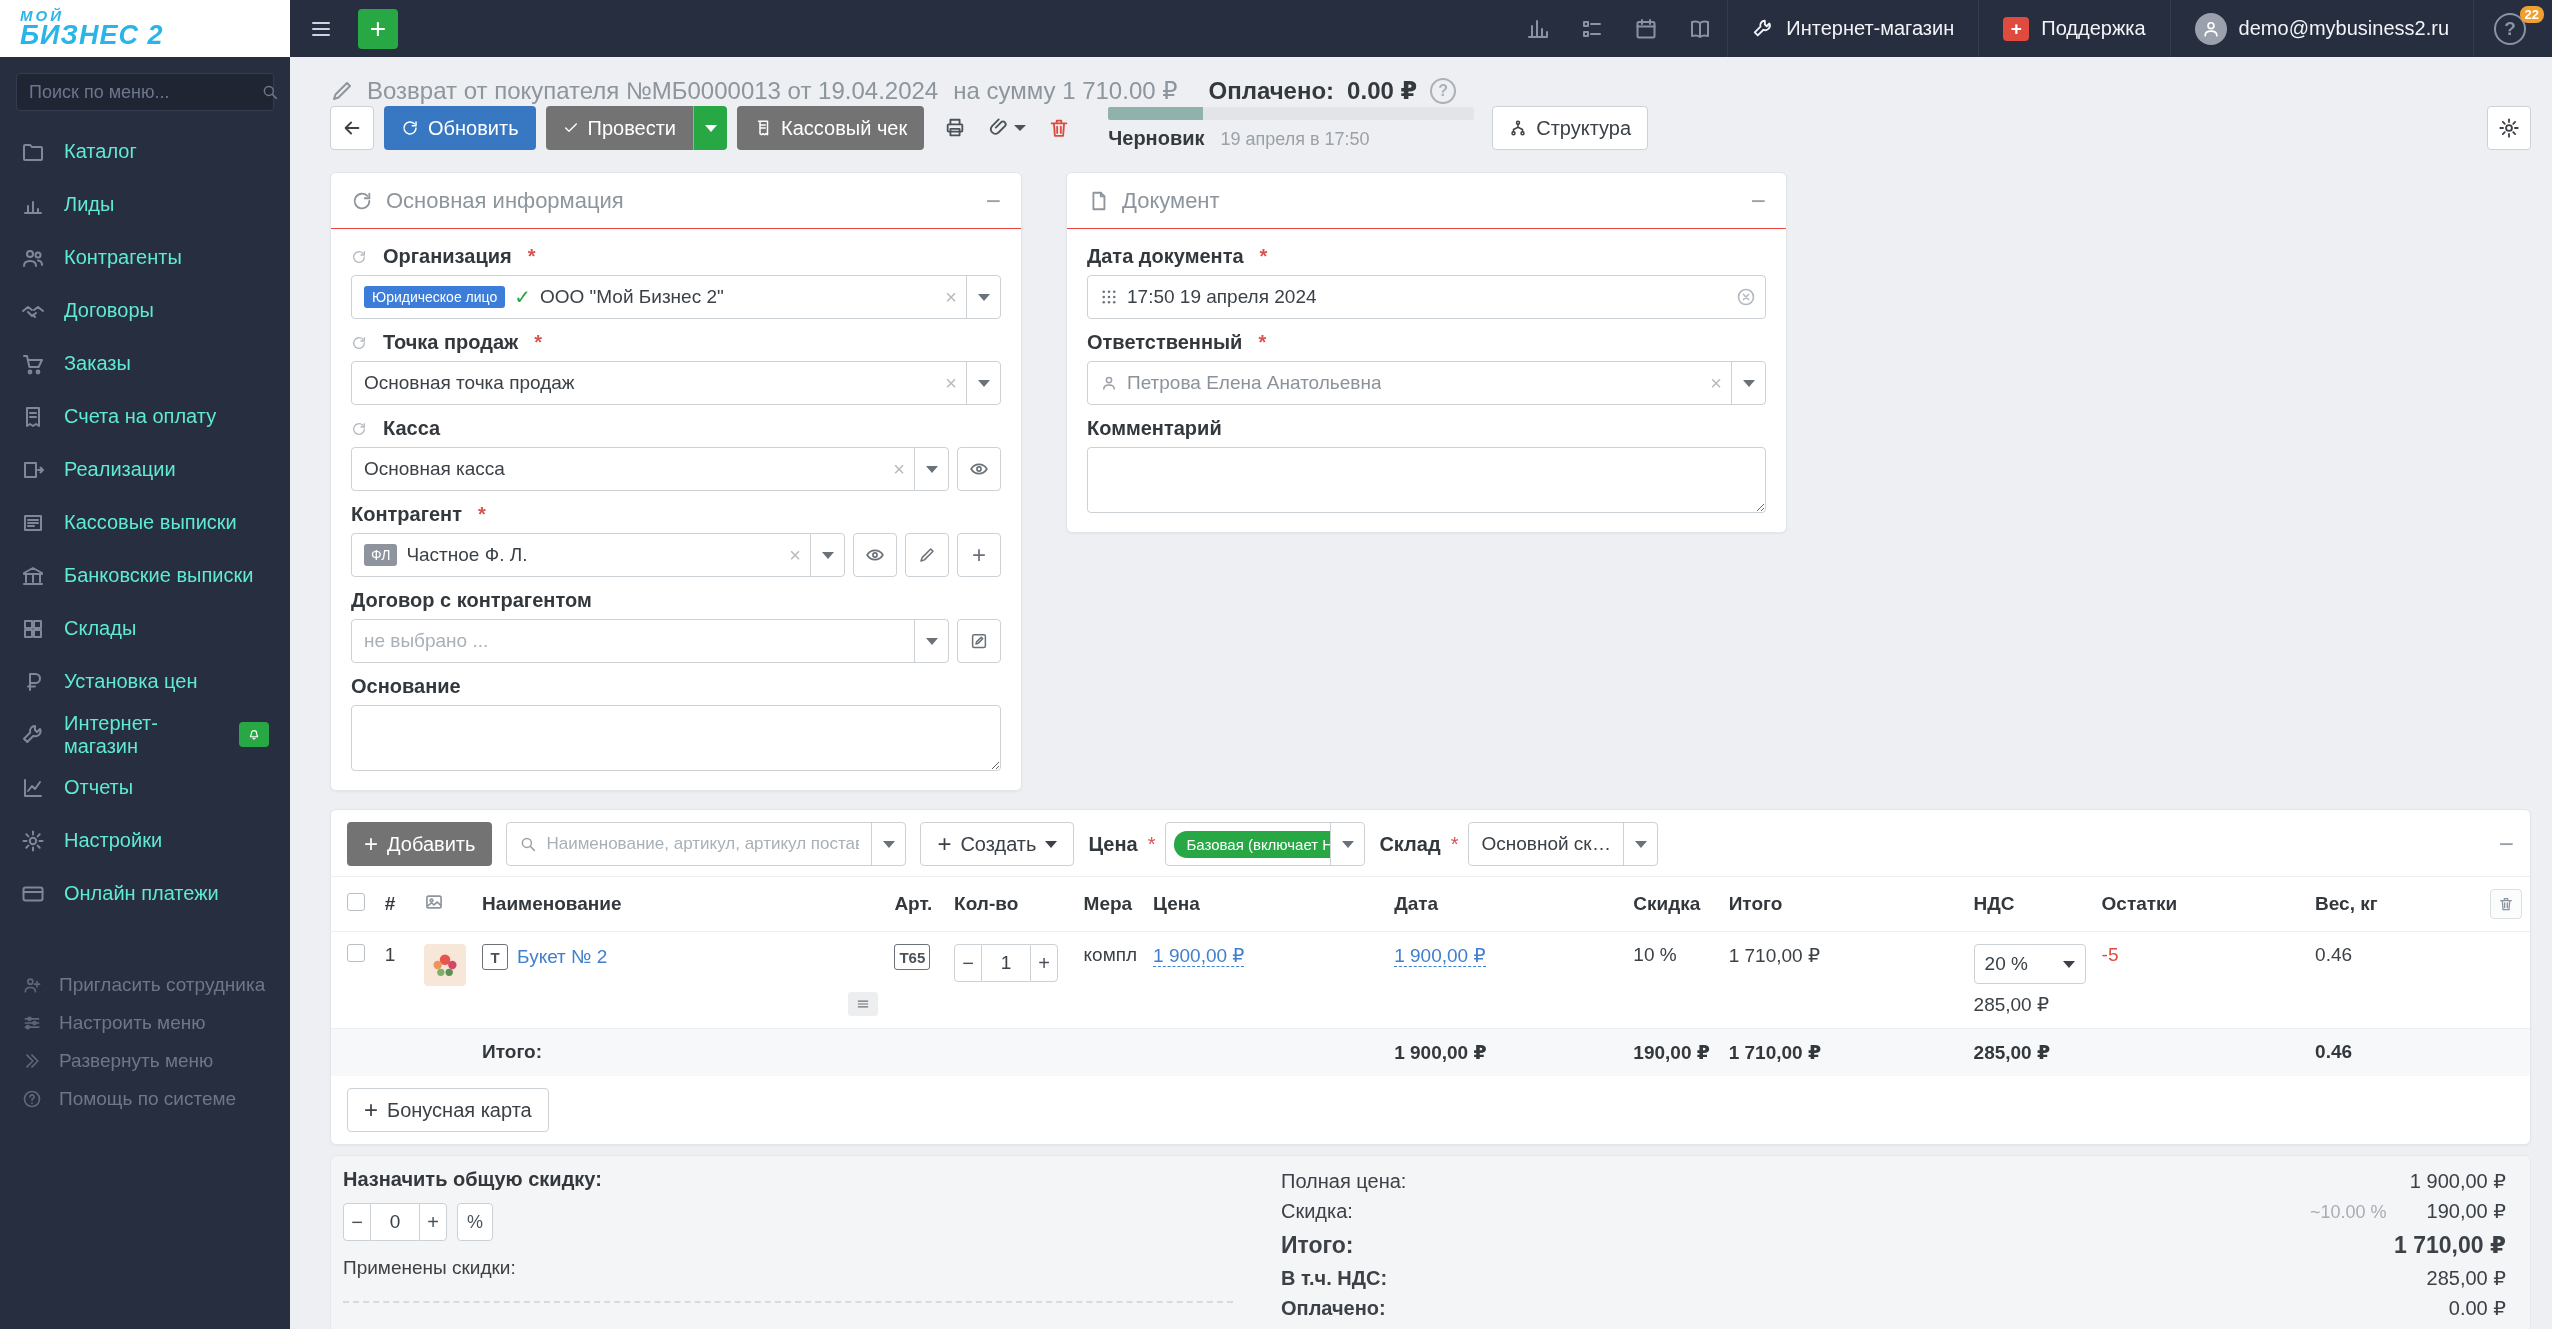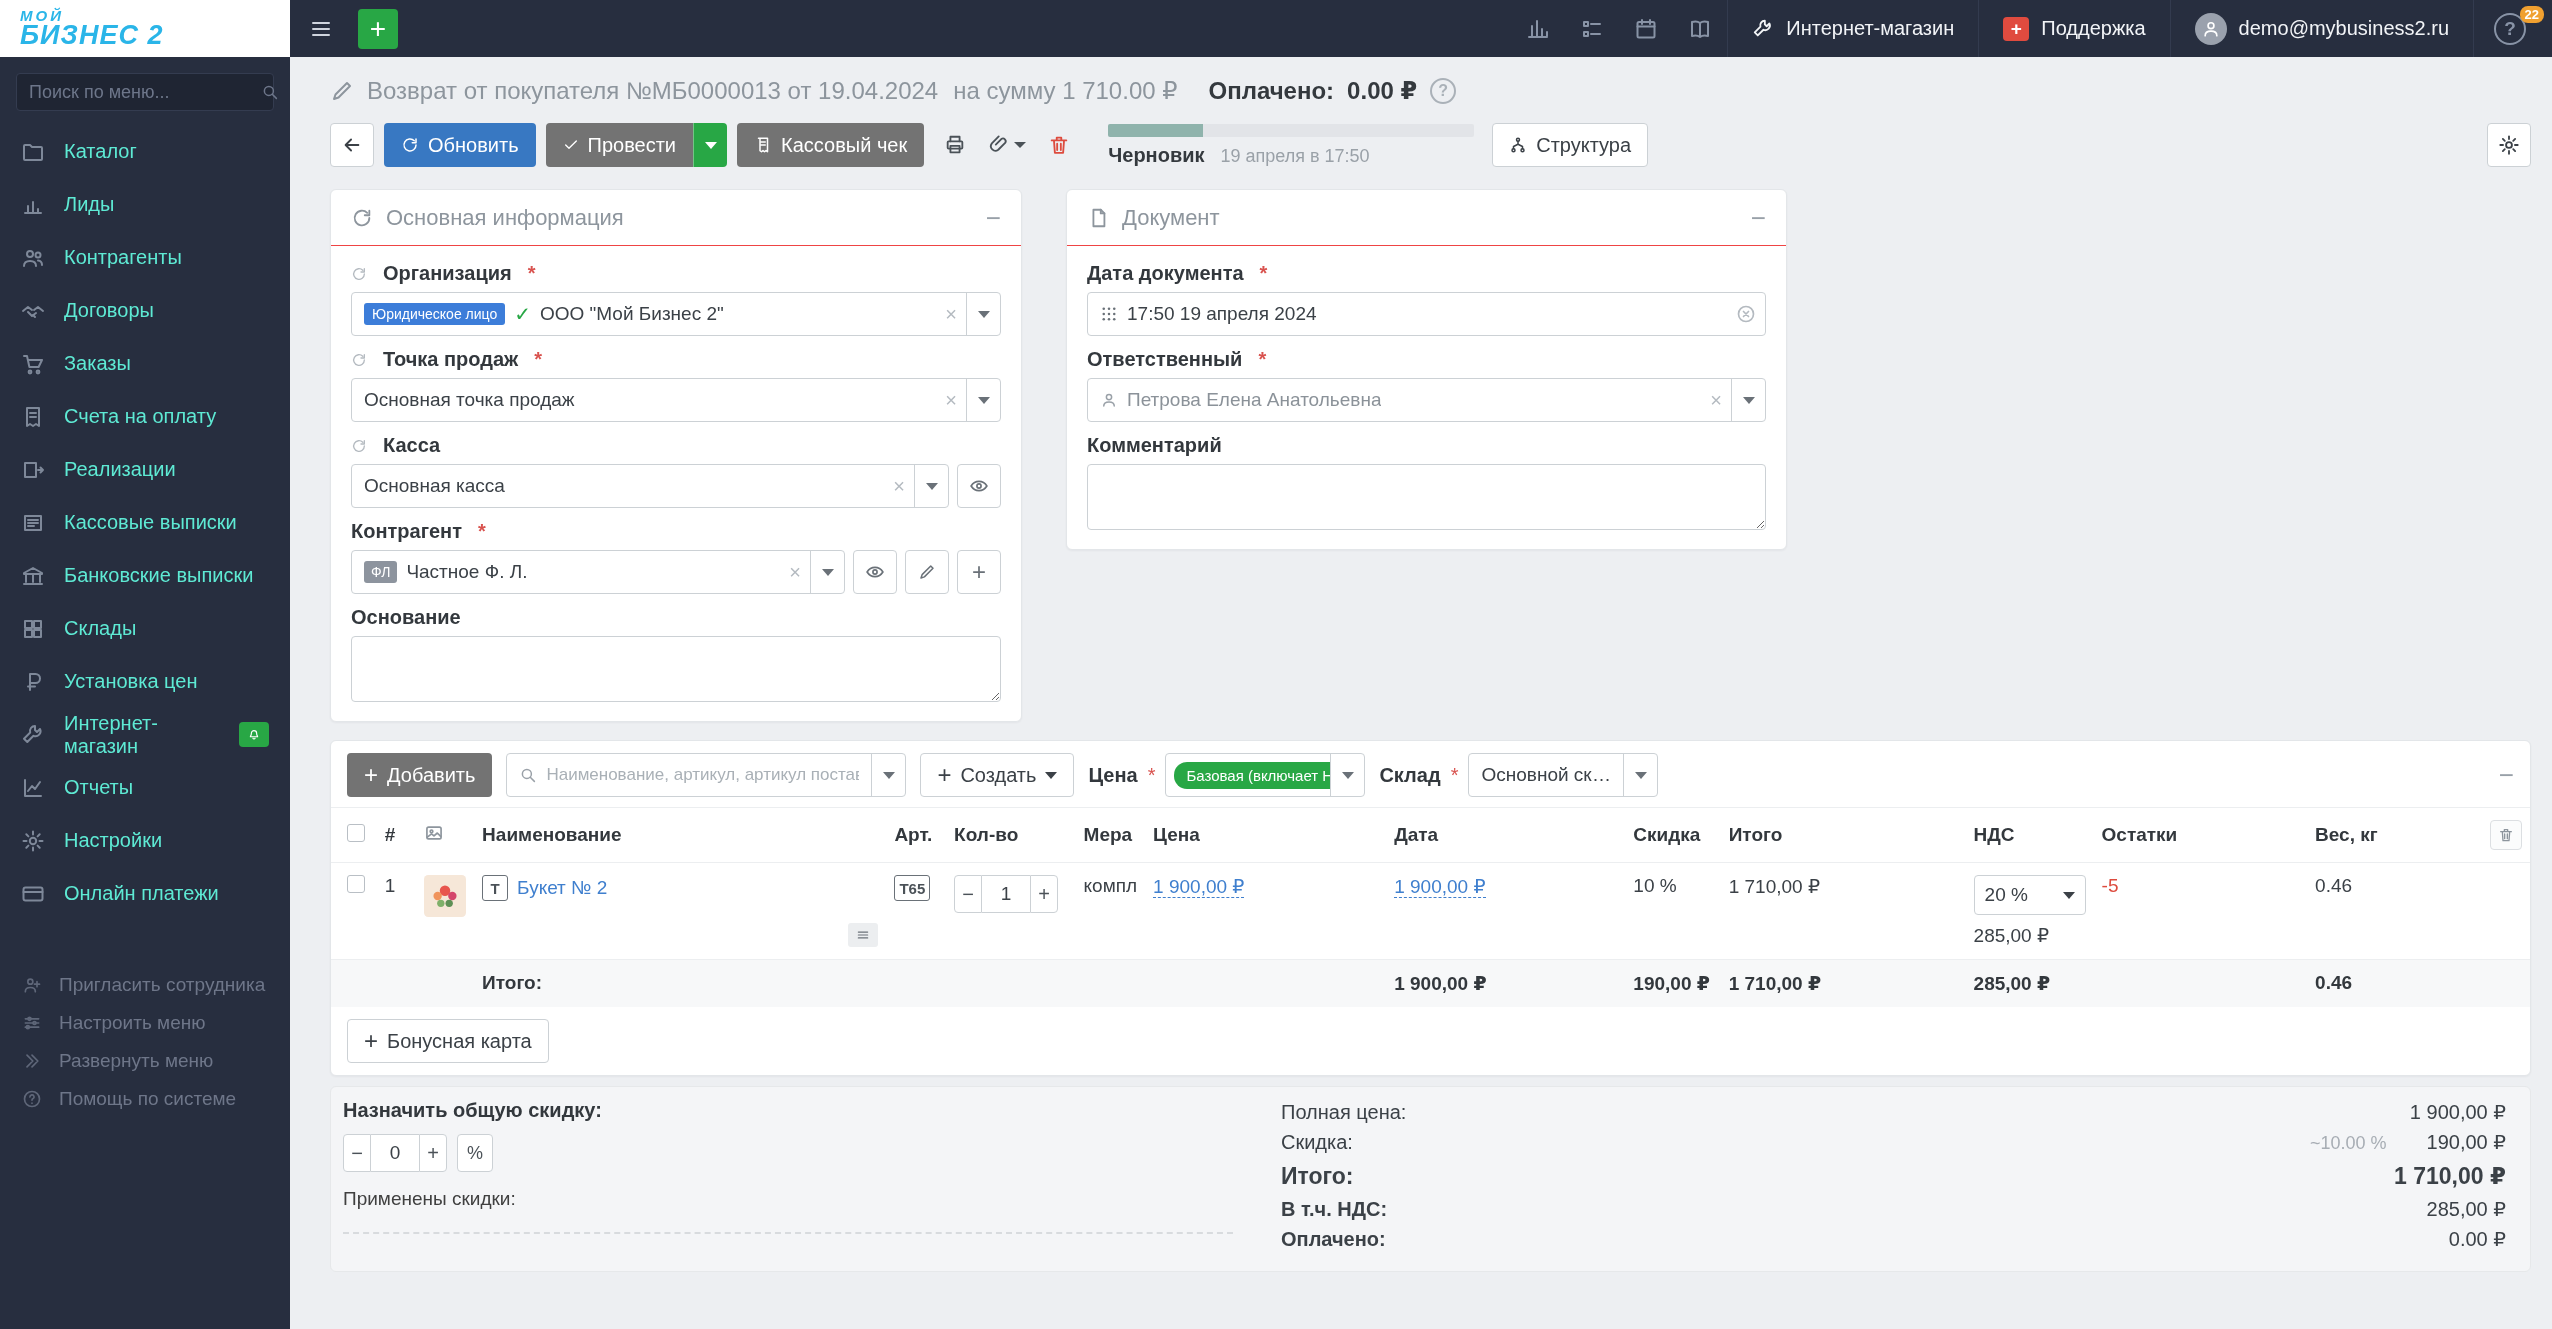--- a/index.html
+++ b/index.html
@@ -36,21 +36,21 @@
   .side-search .sicon { color:#6d768a; }
   .nav-item { height:53px; display:flex; align-items:center; gap:17px; padding:0 21px; color:#5eead4; font-size:20px; cursor:pointer; }
   .nicon { width:26px; color:#7e8899; flex:none; }
   .nav-badge { margin-left:auto; width:32px; height:25px; background:#28a745; border-radius:4px; color:#fff; display:flex; align-items:center; justify-content:center; }
   .side-footer { margin-top:46px; }
   .sf-item { display:flex; align-items:center; gap:15px; padding:8px 22px; color:#6e7689; font-size:19px; cursor:pointer;text-align:center; }
   .sf-item .nicon { width:22px; color:#5f6779; }
 
   
   .content { flex:1; padding:20px 21px 0 40px; overflow:hidden; }
-  .page-head { display:flex; align-items:center; gap:13px; color:#8d959d; font-size:24px; margin-bottom:18px;text-align:right; }
+  .page-head { display:flex; align-items:center; gap:13px; color:#8d959d; font-size:24px; margin-bottom:1px;text-align:right; }
   .page-head .amount { margin-left:2px; }
   .paid-label { color:#34393e; font-weight:bold; margin-left:18px; }
   .paid-value { color:#34393e; font-weight:bold; }
   .qmark { width:26px; height:26px; border:2px solid #aab1b8; border-radius:50%; color:#aab1b8; display:flex; align-items:center; justify-content:center; font-size:16px; font-weight:bold; }
 
   .toolbar { display:flex; align-items:center; gap:10px; margin-bottom:22px; }
   .btn { height:44px; display:inline-flex; align-items:center; gap:9px; padding:0 16px; border-radius:4px; border:1px solid transparent; font-size:20px; font-family:inherit; cursor:pointer; white-space:nowrap; }
   .btn-white { background:#fff; border-color:#ccd1d5; color:#3b4147; }
   .btn-blue { background:#3878c2; color:#fff; }
   .btn-green { background:#737373; color:#fff; }
@@ -606,20 +606,41 @@
               </button>
               <button class="side-btn">
                 <svg class="st i18" viewBox="0 0 24 24">
                     <path d="M4 20l1.5-4.5L17 4l3 3L8.5 18.5z"></path>
                   </svg>
               </button>
               <button class="side-btn" style="font-size:24px">+</button>
             </div>
           </div>
 
+          <div class="fld">
+            <div class="f-label">
+                <span>Договор с контрагентом</span>
+              </div>
+            <div class="frow">
+              <div class="sel">
+                <div class="sel-body">
+                    <span class="ph">не выбрано ...</span>
+                  </div>
+                <span class="caret-box">
+                    <span class="caret"></span>
+                  </span>
+              </div>
+              <button class="side-btn">
+                <svg class="st i18" viewBox="0 0 24 24">
+                    <rect x="3.5" y="3.5" width="17" height="17" rx="2"></rect>
+                    <path d="M8 16l.8-2.8L15 7l2 2-6.2 6.2z"></path>
+                  </svg>
+              </button>
+            </div>
+          </div>
 
           <div class="fld" style="margin-bottom:0">
             <div class="f-label">
                 <span>Основание</span>
               </div>
             <textarea class="ta" style=""></textarea>
           </div>
 
         </div>
       </section>

